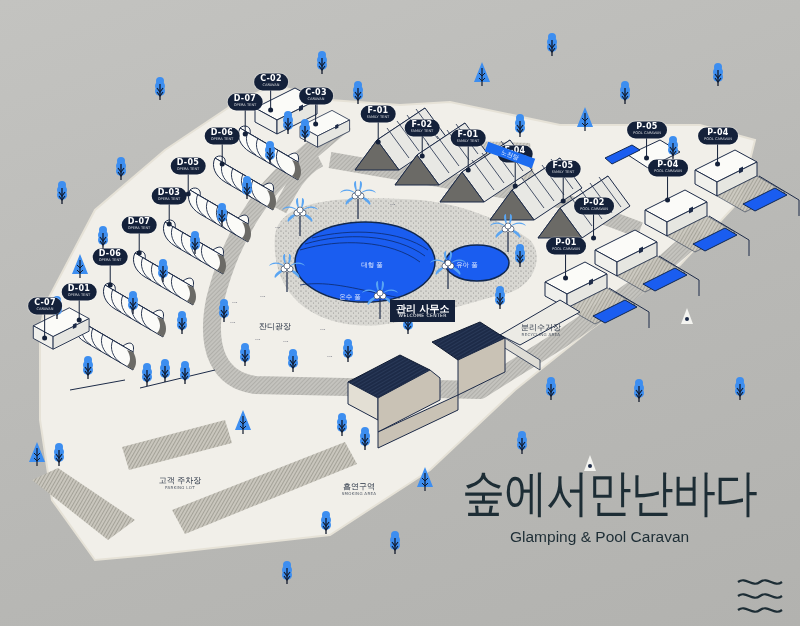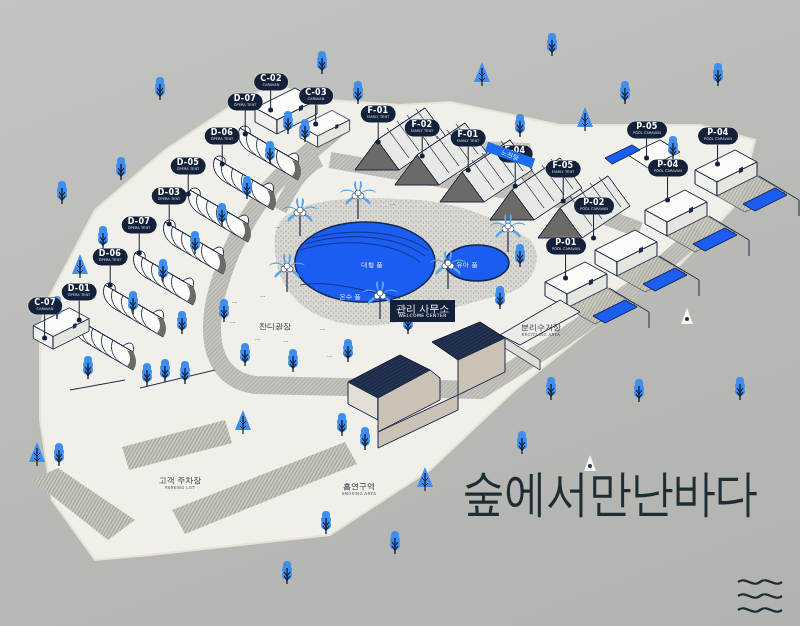--- a/index.html
+++ b/index.html
@@ -10,21 +10,21 @@
   .pin .bubble { background:#14213a; color:#fff; border-radius:9px; padding:2px 6px 2px; text-align:center; line-height:1; box-shadow:0 0 0 1px rgba(255,255,255,.25); }
   .pin .code { font-size:8px; font-weight:bold; letter-spacing:.3px; display:block; }
   .pin .sub { font-size:3.6px; display:block; margin-top:1px; opacity:.8; text-transform:uppercase; white-space:nowrap; }
   .pin .stem { width:1px; background:#14213a; }
   .pin .dot { width:5px; height:5px; border-radius:50%; background:#14213a; margin-top:-1px; }
   .label { position:absolute; transform:translate(-50%,-50%); text-align:center; color:#1f2a3c; line-height:1.1; }
   .label .ko { font-size:8px; font-weight:normal; display:block; white-space:nowrap; }
   .label .en { font-size:4px; display:block; letter-spacing:.3px; white-space:nowrap; opacity:.8; }
   .poollabel { position:absolute; transform:translate(-50%,-50%); color:#e4ecff; font-size:6.5px; white-space:nowrap; }
   .welcome { position:absolute; left:390px; top:300px; background:#14213a; color:#fff; padding:3px 6px 3px; text-align:center; line-height:1.1; }
-  .welcome .ko { font-size:10px; font-weight:normal; display:block; }
+  .welcome .ko { font-size:10px; font-weight:bold; display:block; }
   .welcome .en { font-size:4.5px; display:block; letter-spacing:.4px; }
   .bathlabel { position:absolute; left:485px; top:150px; width:50px; height:10px; background:#1c6cf0; color:#fff; font-size:6px; text-align:center; line-height:10px; transform:rotate(20deg); }
   .title { position:absolute; left:462px; top:468px; color:#1d2d35; }
   .title .main { font-size:50px; letter-spacing:-1px; font-weight:normal; line-height:1; white-space:nowrap; font-family:"DejaVu Sans", sans-serif; transform:scaleX(.86); transform-origin:left; display:block; }
   .title .subt { position:absolute; left:48px; top:60px; font-size:15.5px; white-space:nowrap; font-family:"Liberation Sans", sans-serif; }
 </style>
 </head>
 <body>
 
 <div id="stage">
@@ -424,15 +424,16 @@
     <span class="ko">고객 주차장</span>
     <span class="en">PARKING LOT</span>
   </div>
   <div class="label" style="left:359px;top:490px">
     <span class="ko">흡연구역</span>
     <span class="en">SMOKING AREA</span>
   </div>
 
   <div class="title">
     <span class="main">숲에서만난바다</span>
+    <span class="subt">Glamping &amp; Pool Caravan</span>
   </div>
 
 </div>
 
 </body></html>

